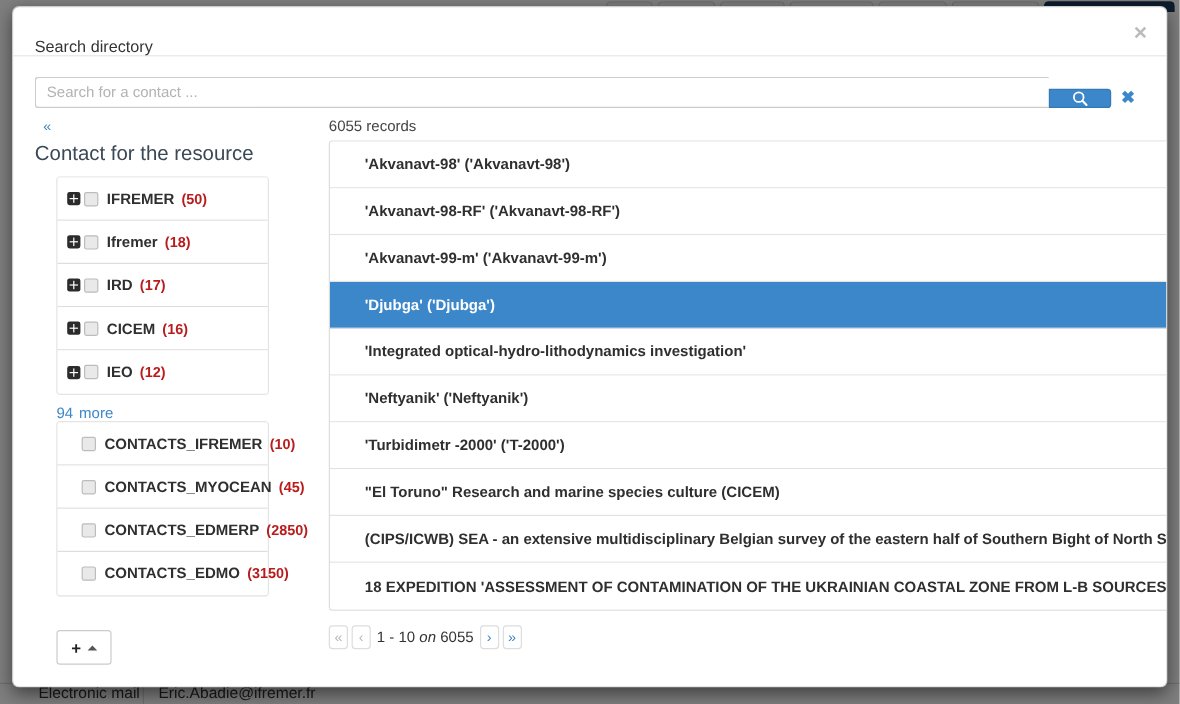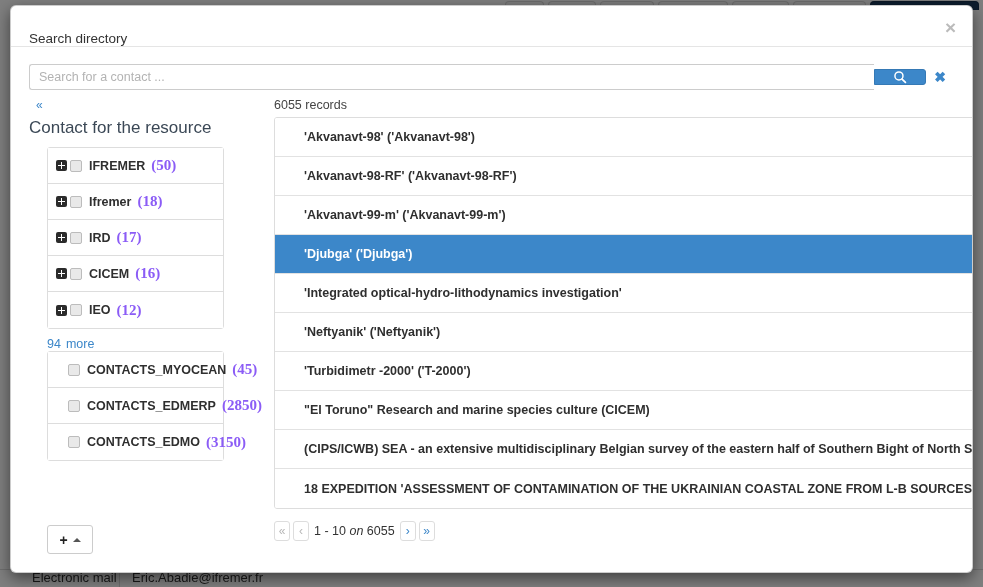--- a/index.html
+++ b/index.html
@@ -91,21 +91,21 @@
   .modal-body {
     flex: 1 1 auto;
     padding: 17px 18px 0 18px;
     position: relative;
     overflow: hidden;
   }
 
   
   .search-row {
     display: flex;
-    align-items: center;
+    align-items: flex-end;
     height: 26px;
     margin-bottom: 9px;
   }
   .search-input {
     flex: 1 1 auto;
     height: 26px;
     border: 1px solid #ccc;
     border-right: none;
     border-radius: 3px 0 0 3px;
     padding: 0 9px;
@@ -216,25 +216,24 @@
     flex: 0 0 auto;
     cursor: pointer;
   }
   .facet-label {
     font-size: 12.5px;
     font-weight: bold;
     color: #2f2f2f;
     white-space: nowrap;
   }
   .facet-count {
-    font-size: 15px;
+    font-size: 12px;
     font-weight: bold;
-    color: #8b5cf6;
+    color: #b91c1c;
     margin-left: 6px;
-    font-family: Liberation Serif, serif;
   }
 
   .more-link {
     margin: 8px 0 0 18px;
     font-size: 12.5px;
     color: #3c87c9;
     cursor: pointer;
     display: inline-block;
   }
   .more-link .num { margin-right: 5px; }
@@ -406,20 +405,25 @@
             </div>
           </div>
 
         <a class="more-link">
           <span class="num">94</span><span>more</span>
         </a>
 
         <div class="facet-list" id="facet-groups">
             <div class="facet-item indent">
               <span class="fcb"></span>
+              <span class="facet-label">CONTACTS_IFREMER</span>
+              <span class="facet-count">(10)</span>
+            </div>
+            <div class="facet-item indent">
+              <span class="fcb"></span>
               <span class="facet-label">CONTACTS_MYOCEAN</span>
               <span class="facet-count">(45)</span>
             </div>
             <div class="facet-item indent">
               <span class="fcb"></span>
               <span class="facet-label">CONTACTS_EDMERP</span>
               <span class="facet-count">(2850)</span>
             </div>
             <div class="facet-item indent">
               <span class="fcb"></span>

